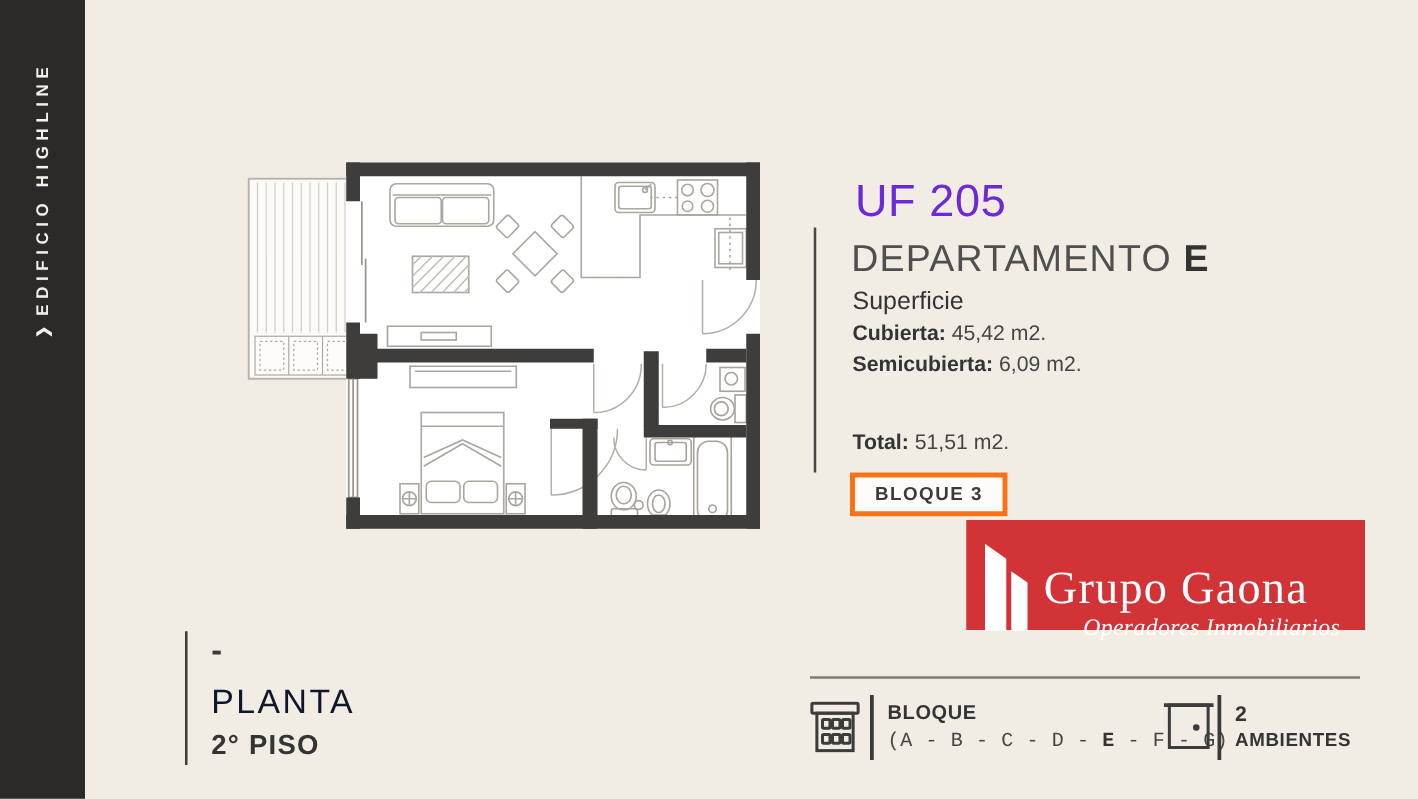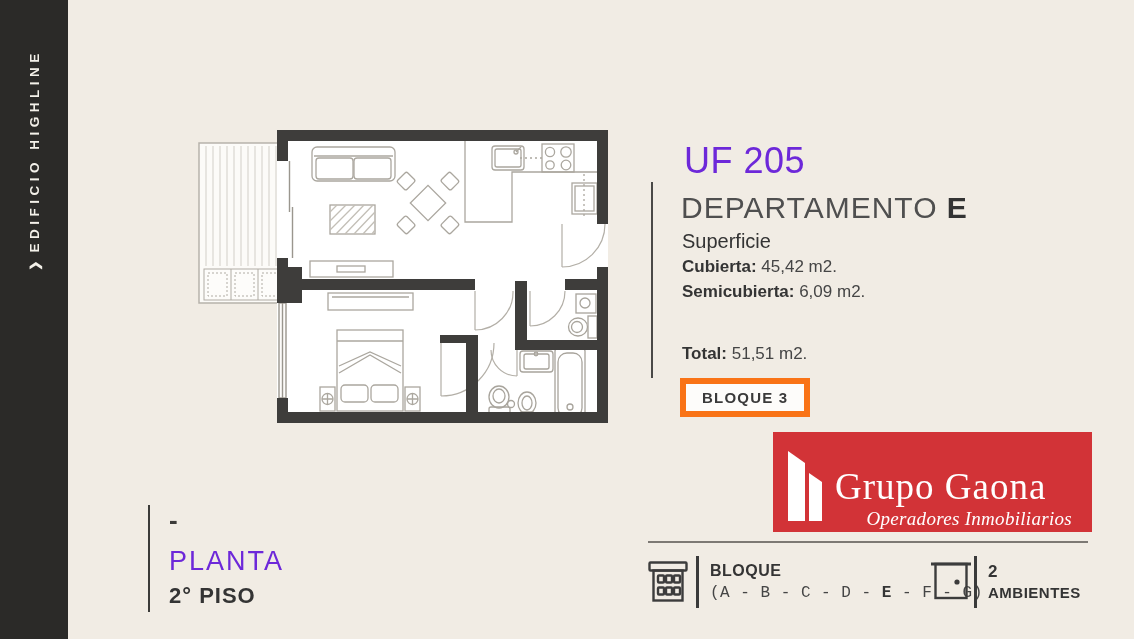--- a/index.html
+++ b/index.html
@@ -30,41 +30,41 @@
   .dept-line .dept{font-weight:400;color:#4f4f4f;}
   .dept-line .letter{font-weight:700;color:#333;}
   .surf-title{position:absolute;left:682px;top:230px;font-size:20px;font-weight:400;color:#343434;}
   .surf-row{position:absolute;left:682px;font-size:17px;color:#454545;}
   .surf-row b{color:#343434;}
   .row-cubierta{top:257px;}
   .row-semicubierta{top:282px;}
   .row-total{top:344px;}
   .badge{
     position:absolute;left:680px;top:378px;
-    border:6px solid #f97316;background:#fdfcfa;
+    border:4px solid #f97316;background:#fdfcfa;
     padding:5px 16px;font-size:15px;font-weight:600;letter-spacing:1.2px;color:#3a3a3a;
   }
   
   .logo{
-    position:absolute;left:773px;top:432px;width:319px;height:100px;
+    position:absolute;left:773px;top:416px;width:319px;height:88px;
     background:#d23337;color:#fff;
   }
   .logo-mark{position:absolute;left:15px;top:11px;}
   .logo-name{
     position:absolute;left:62px;top:36px;
     font-family:"Liberation Serif", serif;font-size:37px;letter-spacing:1px;line-height:1;
   }
   .logo-tagline{
     position:absolute;right:20px;top:76px;
     font-family:"Liberation Serif", serif;font-style:italic;font-size:19px;letter-spacing:.3px;
   }
   
   .floor-rule{position:absolute;left:148px;top:505px;width:2px;height:107px;background:#3c3b39;}
   .floor-dash{position:absolute;left:169px;top:505px;font-size:26px;font-weight:700;color:#3c3b39;}
-  .floor-line1{position:absolute;left:169px;top:546px;font-size:27px;font-weight:400;letter-spacing:2px;color:#6d28d9;}
+  .floor-line1{position:absolute;left:169px;top:546px;font-size:27px;font-weight:400;letter-spacing:2px;color:#0f172a;}
   .floor-line2{position:absolute;left:169px;top:583px;font-size:22px;font-weight:700;letter-spacing:1px;color:#343434;}
   
   .footer-divider{position:absolute;left:648px;top:541px;width:440px;height:1.5px;background:#7d7974;}
   .icon-building{position:absolute;left:648px;top:561px;}
   .icon-door{position:absolute;left:931px;top:562px;}
   .vsep{position:absolute;top:556px;width:2.5px;height:52px;background:#3a3a3a;}
   .vsep-1{left:696px;}
   .vsep-2{left:974px;}
   .unidad-block{position:absolute;left:710px;top:563px;line-height:1;}
   .unidad-title{font-size:16px;font-weight:700;letter-spacing:.5px;color:#343434;}

